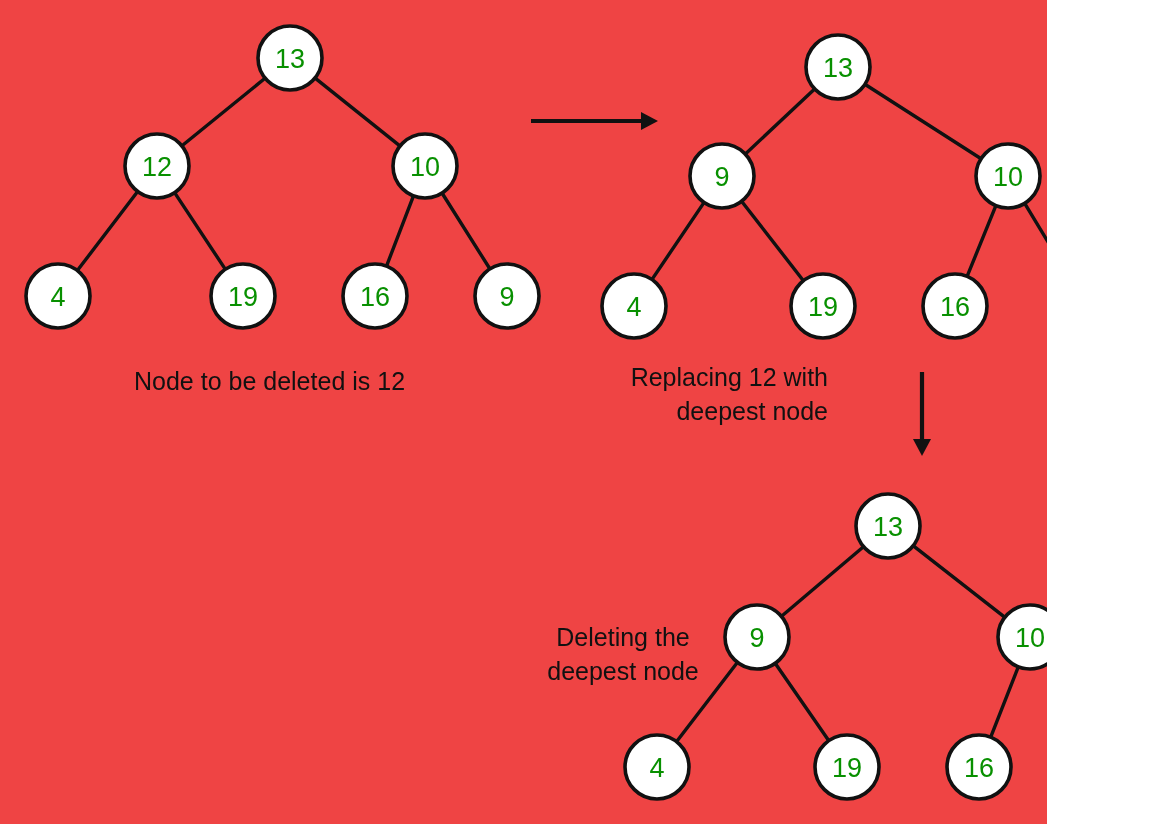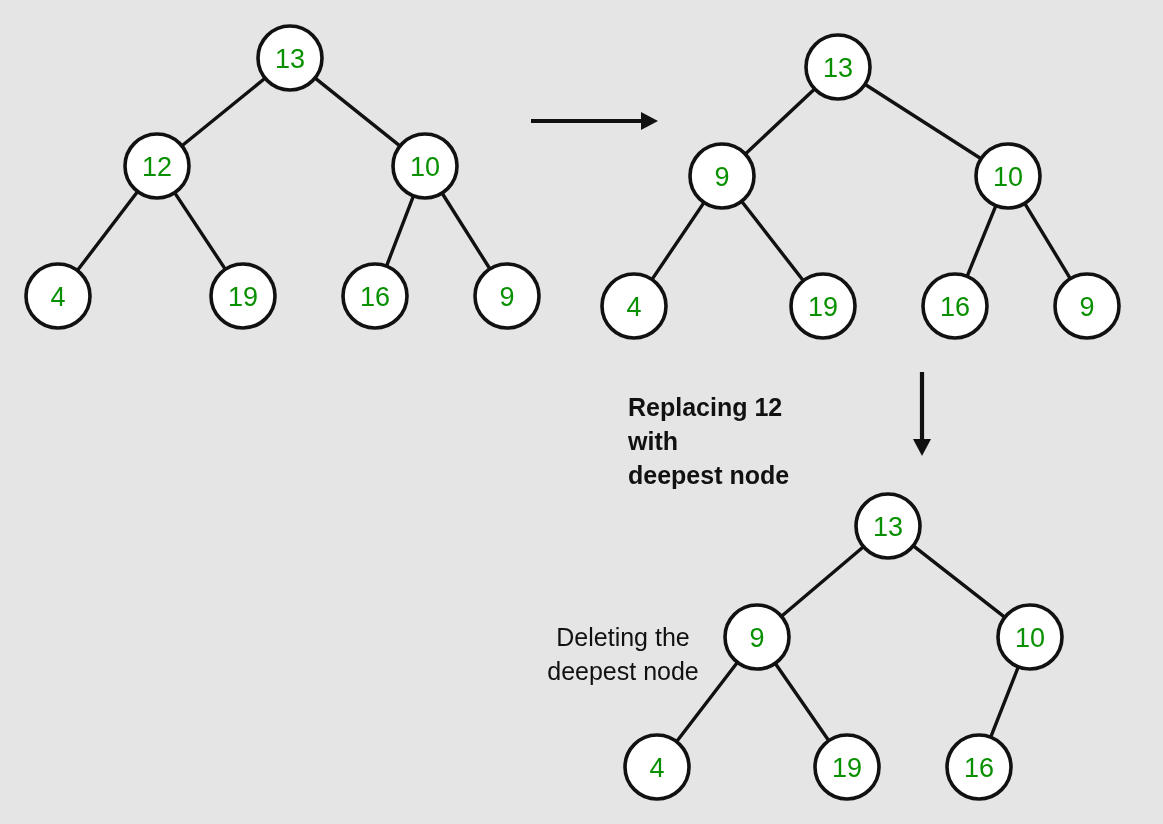--- a/index.html
+++ b/index.html
@@ -5,23 +5,23 @@
   html, body {
     margin: 0;
     padding: 0;
     background: #ffffff;
   }
   body {
     font-family: "Liberation Sans", sans-serif;
   }
   #canvas {
     position: relative;
-    width: 1163px;
+    width: 1047px;
     height: 824px;
-    background: #e5e5e5;
+    background: #ef4444;
     overflow: hidden;
   }
   #diagram-svg {
     position: absolute;
     left: 0;
     top: 0;
     width: 1163px;
     height: 824px;
   }
   .edge-line {
@@ -52,21 +52,21 @@
   }
   .caption {
     position: absolute;
     color: #111111;
     font-family: "Liberation Sans", sans-serif;
     font-size: 25px;
     line-height: 34px;
     white-space: pre-line;
   }
   #caption-1 { left: 134px; top: 364px; }
-  #caption-2 { left: 628px; top: 390px; text-align: left; width: 200px; font-weight: bold; }
+  #caption-2 { left: 628px; top: 360px; text-align: right; width: 200px; }
   #caption-3 { left: 523px; top: 620px; text-align: center; width: 200px; }
 </style>
 </head>
 <body>
 
 <div id="canvas">
 
   <svg id="diagram-svg" viewBox="0 0 1163 824">
     <g id="edges-layer">
         <line x1="265.9349323144427" y1="77.5415587221067" x2="181.06506768555732" y2="146.4584412778933" class="edge-line"></line>
@@ -174,18 +174,19 @@
           <circle cx="847" cy="767" r="32" class="node-circle"></circle>
           <text x="847" y="768" class="node-label">19</text>
         </g>
         <g>
           <circle cx="979" cy="767" r="32" class="node-circle"></circle>
           <text x="979" y="768" class="node-label">16</text>
         </g>
       </g>
   </svg>
 
+  <div class="caption" id="caption-1">Node to be deleted is 12</div>
   <div class="caption" id="caption-2">Replacing 12 with
 deepest node</div>
   <div class="caption" id="caption-3">Deleting the
 deepest node</div>
 
 </div>
 
 </body></html>

